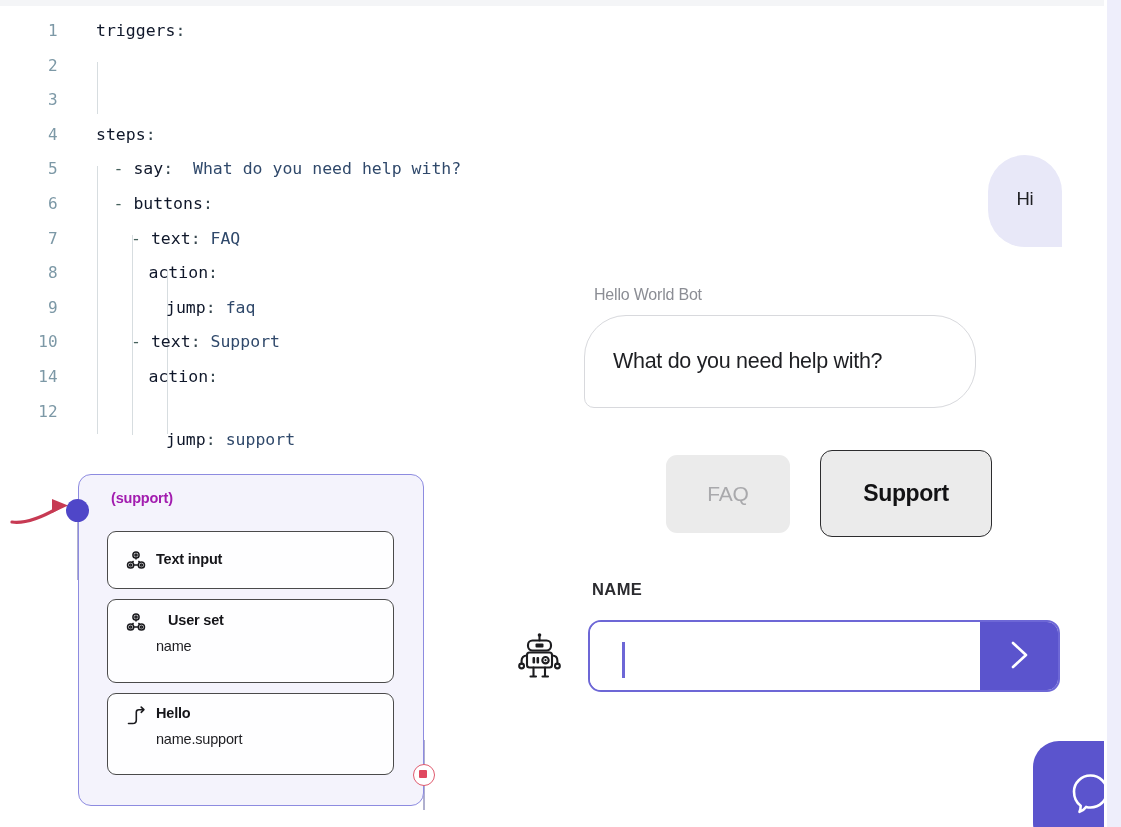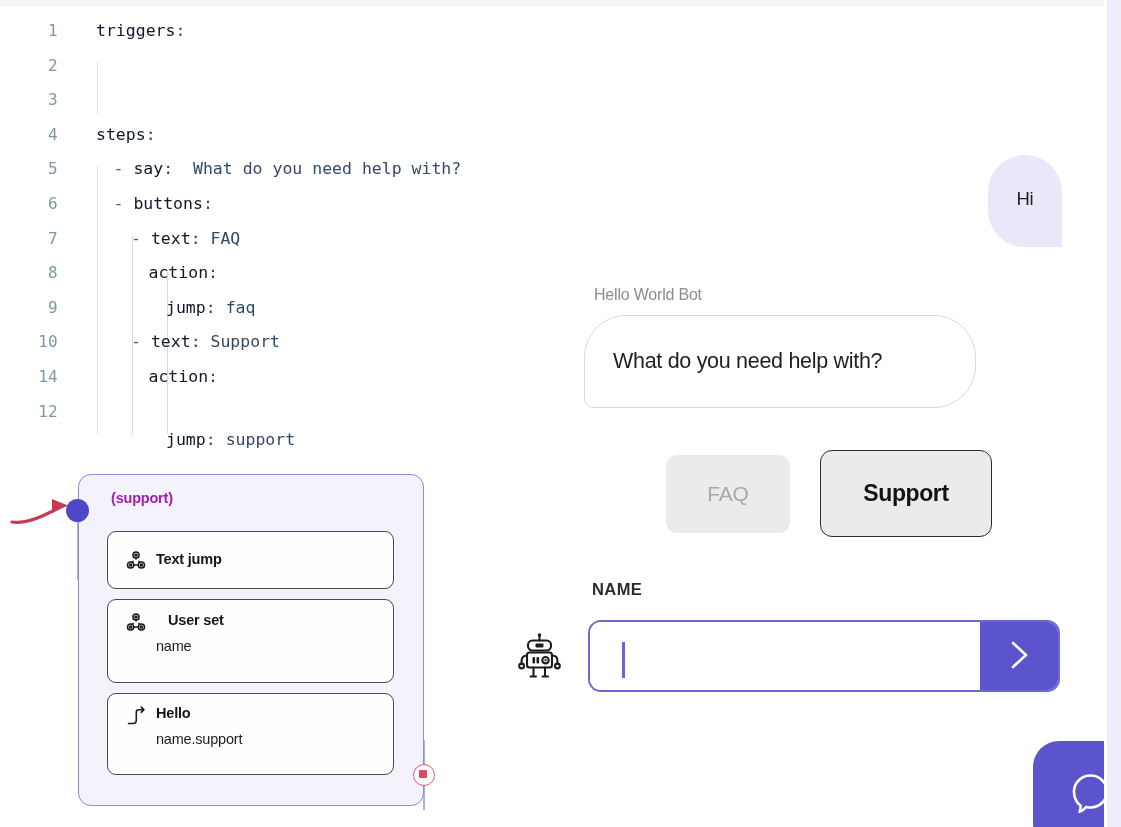--- a/index.html
+++ b/index.html
@@ -407,21 +407,21 @@
         <svg width="24" height="24" viewBox="0 0 24 24" fill="none" stroke="#1a1a1e" stroke-width="1.5">
           <circle cx="12" cy="6" r="3.1"></circle>
             <circle cx="12" cy="6" r="1.1"></circle>
           <circle cx="6.6" cy="16" r="3.1"></circle>
             <circle cx="6.6" cy="16" r="1.1"></circle>
           <circle cx="17.4" cy="16" r="3.1"></circle>
             <circle cx="17.4" cy="16" r="1.1"></circle>
           <path d="M12 9.1v1.4M9.6 12.2 8.4 13.2M14.4 12.2 15.6 13.2M9.7 16h4.6"></path>
         </svg>
       </span>
-      <span class="node-title">Text jump</span>
+      <span class="node-title">Text input</span>
     </div>
 
     <div class="node-card c2">
       <span class="node-icon">
         <svg width="24" height="24" viewBox="0 0 24 24" fill="none" stroke="#1a1a1e" stroke-width="1.5">
           <circle cx="12" cy="6" r="3.1"></circle>
             <circle cx="12" cy="6" r="1.1"></circle>
           <circle cx="6.6" cy="16" r="3.1"></circle>
             <circle cx="6.6" cy="16" r="1.1"></circle>
           <circle cx="17.4" cy="16" r="3.1"></circle>

